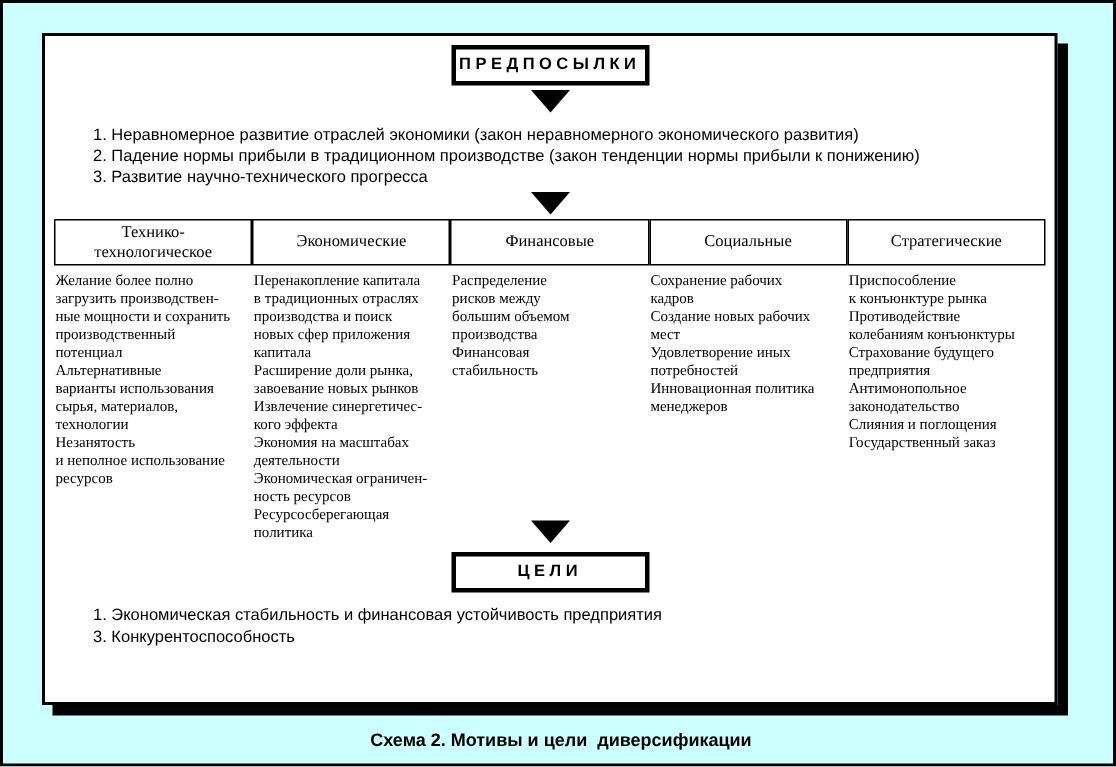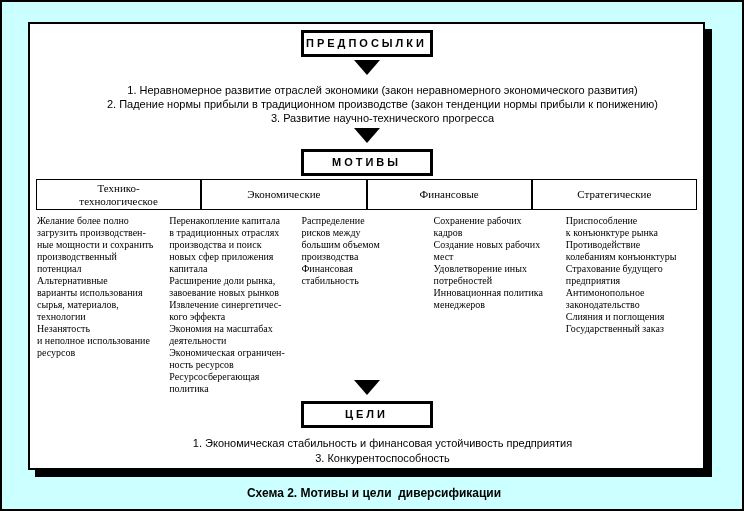--- a/index.html
+++ b/index.html
@@ -46,21 +46,21 @@
     border-top:15px solid #000;
     margin:3px auto 0 auto;
   }
   .arrow-goals { margin-top:-15px; }
   .num-list {
     margin:8px 0 0 32px;
     font-size:11px;
     line-height:14px;
     color:#000;
   }
-  .num-list .li { white-space:pre;text-align:center; }
+  .num-list .li { white-space:pre; }
   .goals-list { line-height:15px; }
   .mtable {
     width:661px;
     margin:3px auto 0 auto;
     font-family:Liberation Serif, serif;
   }
   .mt-header { display:flex; }
   .mt-hcell {
     flex:1;
     box-sizing:border-box;
@@ -109,30 +109,28 @@
     <div class="arrow-down"></div>
 
     <div class="num-list">
         <div class="li">1. Неравномерное развитие отраслей экономики (закон неравномерного экономического развития)</div>
         <div class="li">2. Падение нормы прибыли в традиционном производстве (закон тенденции нормы прибыли к понижению)</div>
         <div class="li">3. Развитие научно-технического прогресса</div>
       </div>
 
     <div class="arrow-down"></div>
 
-    <div class="title-box">
-      <span>МОТИВЫ</span>
-    </div>
 
     <div class="mtable">
       <div class="mt-header" id="mt-header">
           <div class="mt-hcell">Технико-
 технологическое</div>
           <div class="mt-hcell">Экономические</div>
           <div class="mt-hcell">Финансовые</div>
+          <div class="mt-hcell">Социальные</div>
           <div class="mt-hcell">Стратегические</div>
         </div>
       <div class="mt-body" id="mt-body">
           <div class="mt-col">Желание более полно
 загрузить производствен-
 ные мощности и сохранить
 производственный
 потенциал
 Альтернативные
 варианты использования

